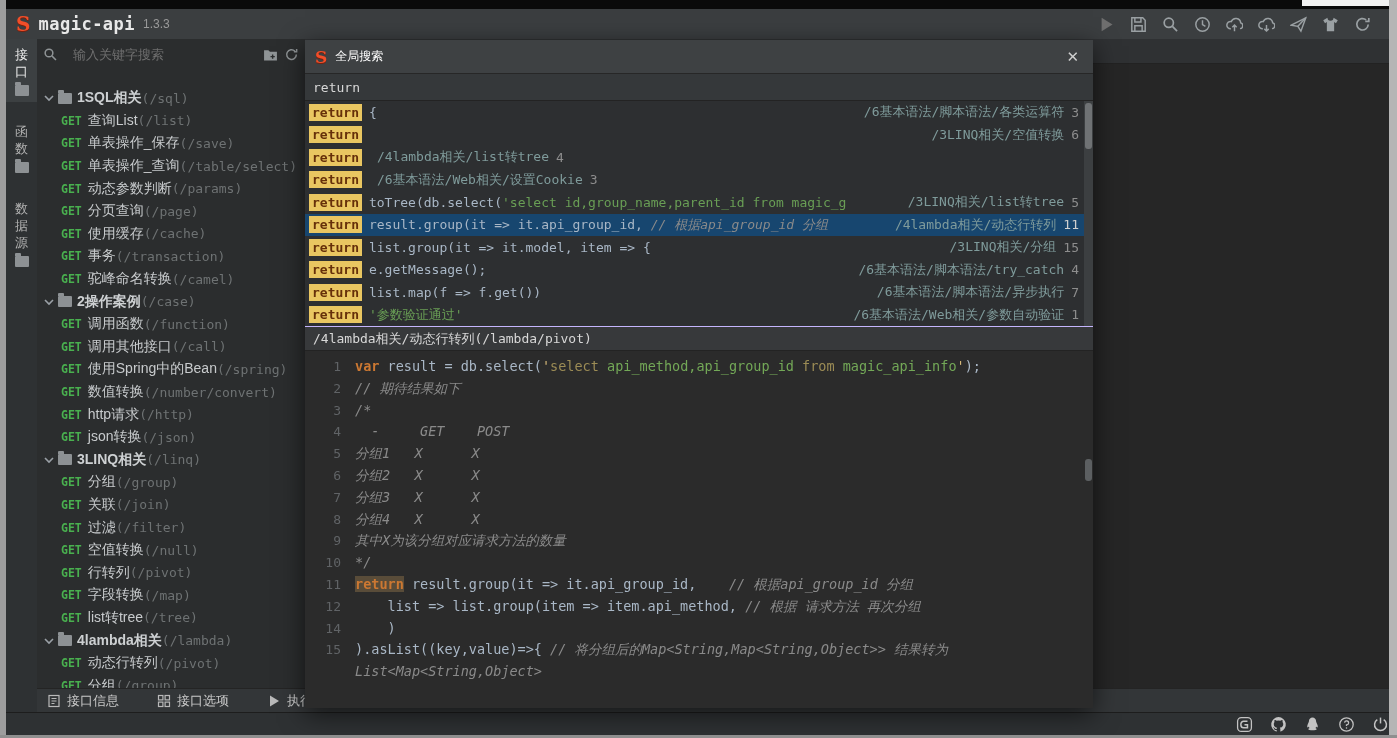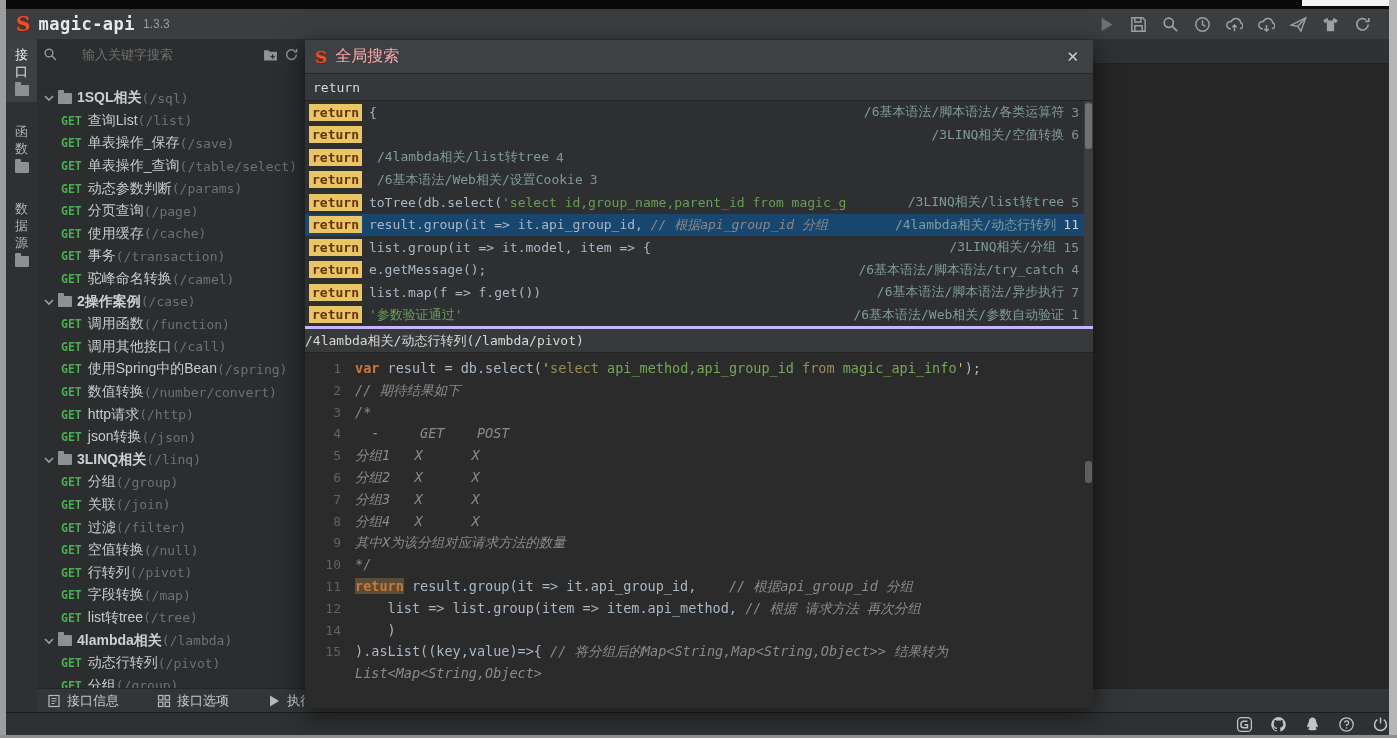--- a/index.html
+++ b/index.html
@@ -33,21 +33,21 @@
   .side-tab .ch{line-height:16px;}
   .side-tab .fold{margin-top:4px;}
   .fold{width:14px;height:11px;background:#8d9194;border-radius:1px;position:relative;}
   .fold:before{content:"";position:absolute;left:0;top:-3px;width:6px;height:3px;background:#8d9194;
                border-radius:1px 1px 0 0;}
 
   
   #sidebar{position:absolute;left:37px;top:39px;width:268px;height:649px;background:#2b2d2e;overflow:hidden;}
   #search-row{height:26px;display:flex;align-items:center;padding:2px 6px 0 6px;color:#6f6f6f;}
   #search-input{flex:1;background:transparent;border:none;outline:none;color:#cfcfcf;font-size:13px;
-                margin-left:22px;}
+                margin-left:13px;}
   #search-input::placeholder{color:#6f6f6f;}
   .sic{width:15px;height:15px;color:#8f9496;flex:0 0 auto;cursor:pointer;}
   .sic svg{width:100%;height:100%;display:block;}
   #tree{margin-top:20px;}
   .trow{height:22.6px;display:flex;align-items:center;white-space:nowrap;overflow:hidden;cursor:pointer;
         padding-left:6px;}
   .trow .chev{width:12px;height:12px;color:#9aa0a6;margin-right:2px;flex:0 0 auto;}
   .trow .chev svg{width:12px;height:12px;display:block;}
   .trow .fico{margin:0 5px 0 1px;flex:0 0 auto;}
   .tname{color:#cdd0d2;font-size:14px;font-weight:600;}
@@ -73,41 +73,41 @@
   #editor-bg{position:absolute;left:305px;top:39px;width:1084px;height:649px;background:#262626;}
   #editor-topbar{position:absolute;left:305px;top:39px;width:1084px;height:24px;background:#2f3133;
                  border-bottom:1px solid #222;}
 
   
   #modal{position:absolute;left:305px;top:40px;width:788px;height:668px;background:#2d2f31;
          box-shadow:0 6px 24px rgba(0,0,0,.6);display:flex;flex-direction:column;}
   #modal-title{height:33px;background:#3e4143;border-bottom:1px solid #272727;display:flex;
                align-items:center;flex:0 0 auto;}
   #modal-title .logo{font-size:17px;margin:0 8px 0 10px;}
-  #modal-title-text{color:#fca5a5;font-size:16px;}
+  #modal-title-text{color:#ffffff;font-size:12px;}
   #modal-close{margin-left:auto;margin-right:14px;color:#cfcfcf;font-size:15px;cursor:pointer;}
   #modal-search{height:26px;background:#35383a;border-bottom:1px solid #232323;display:flex;
                 align-items:center;flex:0 0 auto;}
   #modal-query{background:transparent;border:none;outline:none;color:#d8d8d8;font-size:13px;
                padding-left:8px;width:95%;font-family:"DejaVu Sans Mono",monospace;}
   #results{flex:0 0 auto;position:relative;}
   .rrow{height:22.5px;display:flex;align-items:center;padding:0 14px 0 4px;cursor:pointer;
         font-family:"DejaVu Sans Mono",monospace;font-size:13px;white-space:nowrap;overflow:hidden;}
   .rrow.sel{background:#17466f;}
   .chip{background:#e9c661;color:#66300a;font-weight:bold;padding:0 3px;margin-right:7px;
         flex:0 0 auto;line-height:17px;}
   .rcode{flex:1 1 auto;overflow:hidden;color:#9fb3c0;}
   .rpath{flex:0 0 auto;color:#7f9b9b;margin-left:8px;}
   .rcount{flex:0 0 auto;color:#8d8d8d;margin-left:7px;}
   .rrow.sel .rcount{color:#d0d0d0;}
   #results-scroll{position:absolute;right:0;top:0;width:9px;height:100%;background:#3c3f41;}
   #results-thumb{position:absolute;right:1px;top:2px;width:7px;height:46px;background:#6f7274;border-radius:3px;}
 
-  #preview-header{height:23px;background:#37393b;border-top:3px solid #c4b5fd;border-bottom:1px solid #232323;
-                  color:#d8d8d8;font-size:13px;display:flex;align-items:center;
+  #preview-header{height:23px;background:#37393b;border-top:1px solid #c4b5fd;border-bottom:1px solid #232323;
+                  color:#d8d8d8;font-size:13px;display:flex;align-items:center;padding-left:8px;
                   font-family:"DejaVu Sans Mono",monospace;flex:0 0 auto;}
   #code-area{flex:1 1 auto;background:#2b2b2b;position:relative;overflow:hidden;padding-top:5px;}
   .cline{display:flex;height:21.8px;line-height:21.8px;font-size:13.5px;white-space:pre;
          font-family:"DejaVu Sans Mono",monospace;}
   .lnum{width:36px;flex:0 0 auto;text-align:right;color:#606366;padding-right:14px;font-size:13px;}
   .lcontent{flex:1;overflow:hidden;}
   .pl{color:#a9b7c6;} .kw{color:#cc7832;font-weight:bold;}
   .cmt{color:#8a8a8a;font-style:italic;}
   .strq{color:#d5b778;} .sqlk{color:#9c8c55;} .sqlf{color:#73a857;} .str{color:#699e55;}
   .hl{background:rgba(255,197,108,.22);}

